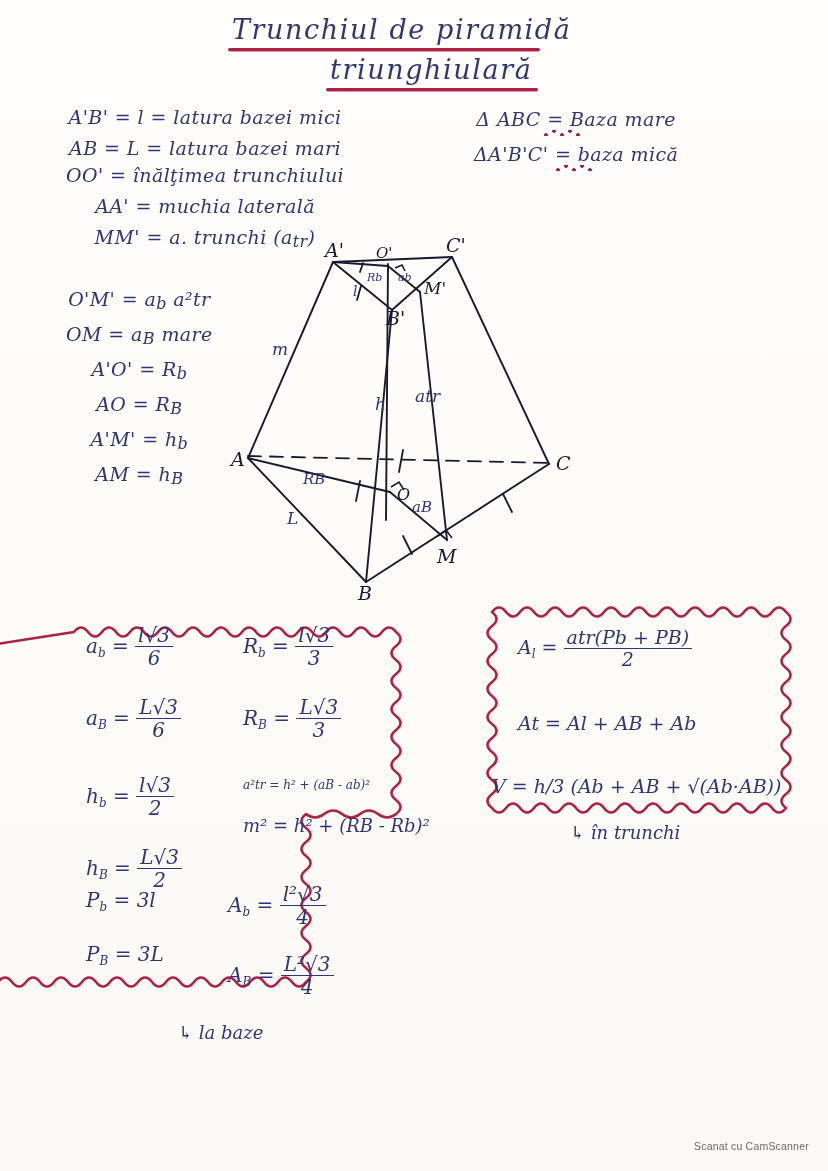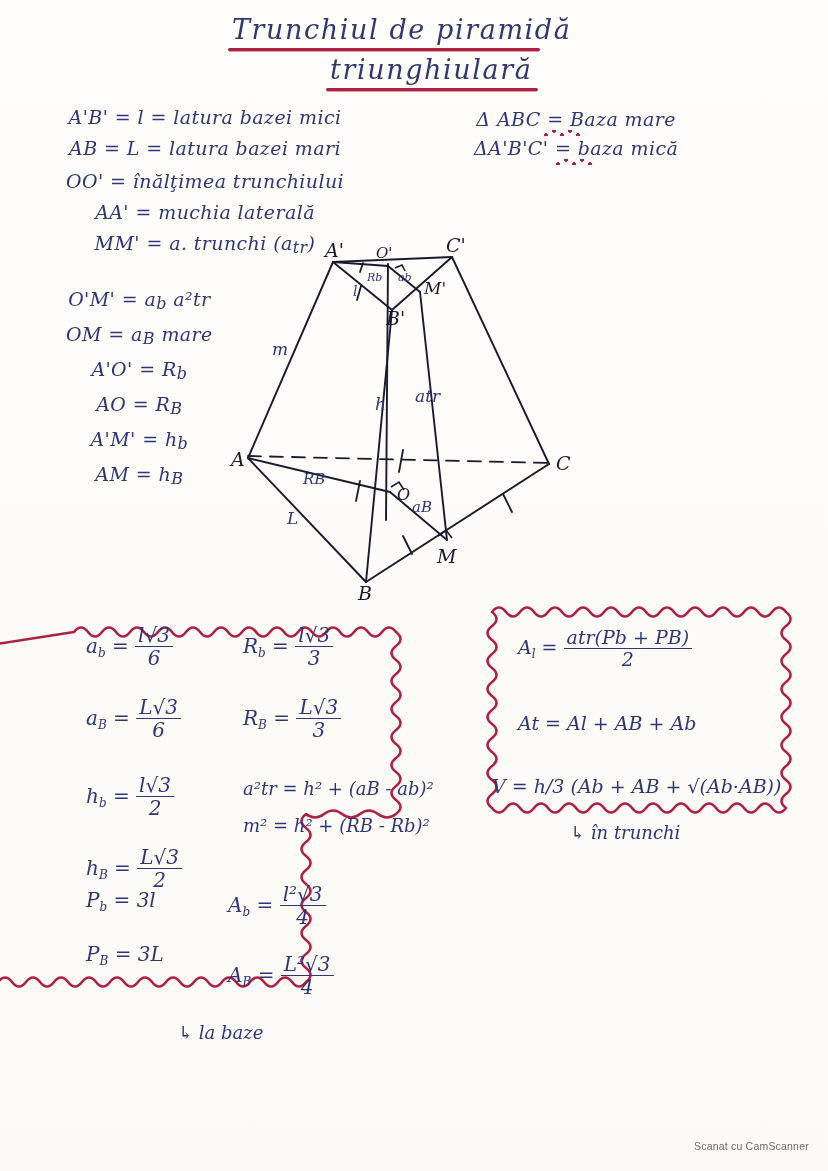--- a/index.html
+++ b/index.html
@@ -82,21 +82,21 @@
   <div class="abs hw-title" style="left:330px;top:54px;">triunghiulară</div>
   <div class="abs title-underline" style="left:326px;top:88px;width:212px;"></div>
 
   <div class="abs" style="left:66px;top:108px;">
     <div class="hw defline" style="margin-bottom:12px;">
       <span>A'B'</span>
       <span>=</span>
       <span>l</span>
       <span>= latura bazei mici</span>
     </div>
-    <div class="hw defline" style="margin-bottom:14px;">
+    <div class="hw defline" style="margin-bottom:8px;">
       <span>AB</span>
       <span>=</span>
       <span>L</span>
       <span>= latura bazei mari</span>
     </div>
     <div class="hw defline" style="margin-bottom:12px;">
       <span>OO'</span>
       <span>= înălţimea trunchiului</span>
     </div>
     <div class="hw defline" style="margin-bottom:12px;">
@@ -130,21 +130,21 @@
       <span>A'M'</span>
       <span>= h</span><span class="sub">b</span>
     </div>
     <div class="hw defline">
       <span>AM</span>
       <span>= h</span><span class="sub">B</span>
     </div>
   </div>
 
   <div class="abs" style="left:474px;top:110px;">
-    <div class="hw defline" style="margin-bottom:10px;position:relative;">
+    <div class="hw defline" style="margin-bottom:16px;position:relative;">
       <span>Δ ABC</span>
       <span>= Baza mare</span>
       <span class="redsquiggle" style="left:68px;top:20px;"></span>
     </div>
     <div class="hw defline" style="position:relative;">
       <span>ΔA'B'C'</span>
       <span>= baza mică</span>
       <span class="redsquiggle" style="left:80px;top:20px;"></span>
     </div>
   </div>
@@ -284,21 +284,21 @@
     </div>
     <div class="formula">
       <span>R</span><span class="sub">B</span>
       = <span class="frac">
           <span class="num"><span>L</span><span>√3</span></span>
           <span class="den">3</span>
         </span>
     </div>
   </div>
 
-  <div class="abs formula" style="left:243px;top:778px;font-size:18px;">a²tr = h² + (aB - ab)²</div>
+  <div class="abs formula" style="left:243px;top:778px;font-size:12px;">a²tr = h² + (aB - ab)²</div>
   <div class="abs formula" style="left:243px;top:815px;font-size:18px;">m² = h² + (RB - Rb)²</div>
 
   <div class="abs" style="left:86px;top:888px;">
     <div class="formula" style="margin-bottom:28px;">
       <span>P</span><span class="sub">b</span>
       <span>= 3l</span>
     </div>
     <div class="formula">
       <span>P</span><span class="sub">B</span>
       <span>= 3L</span>

